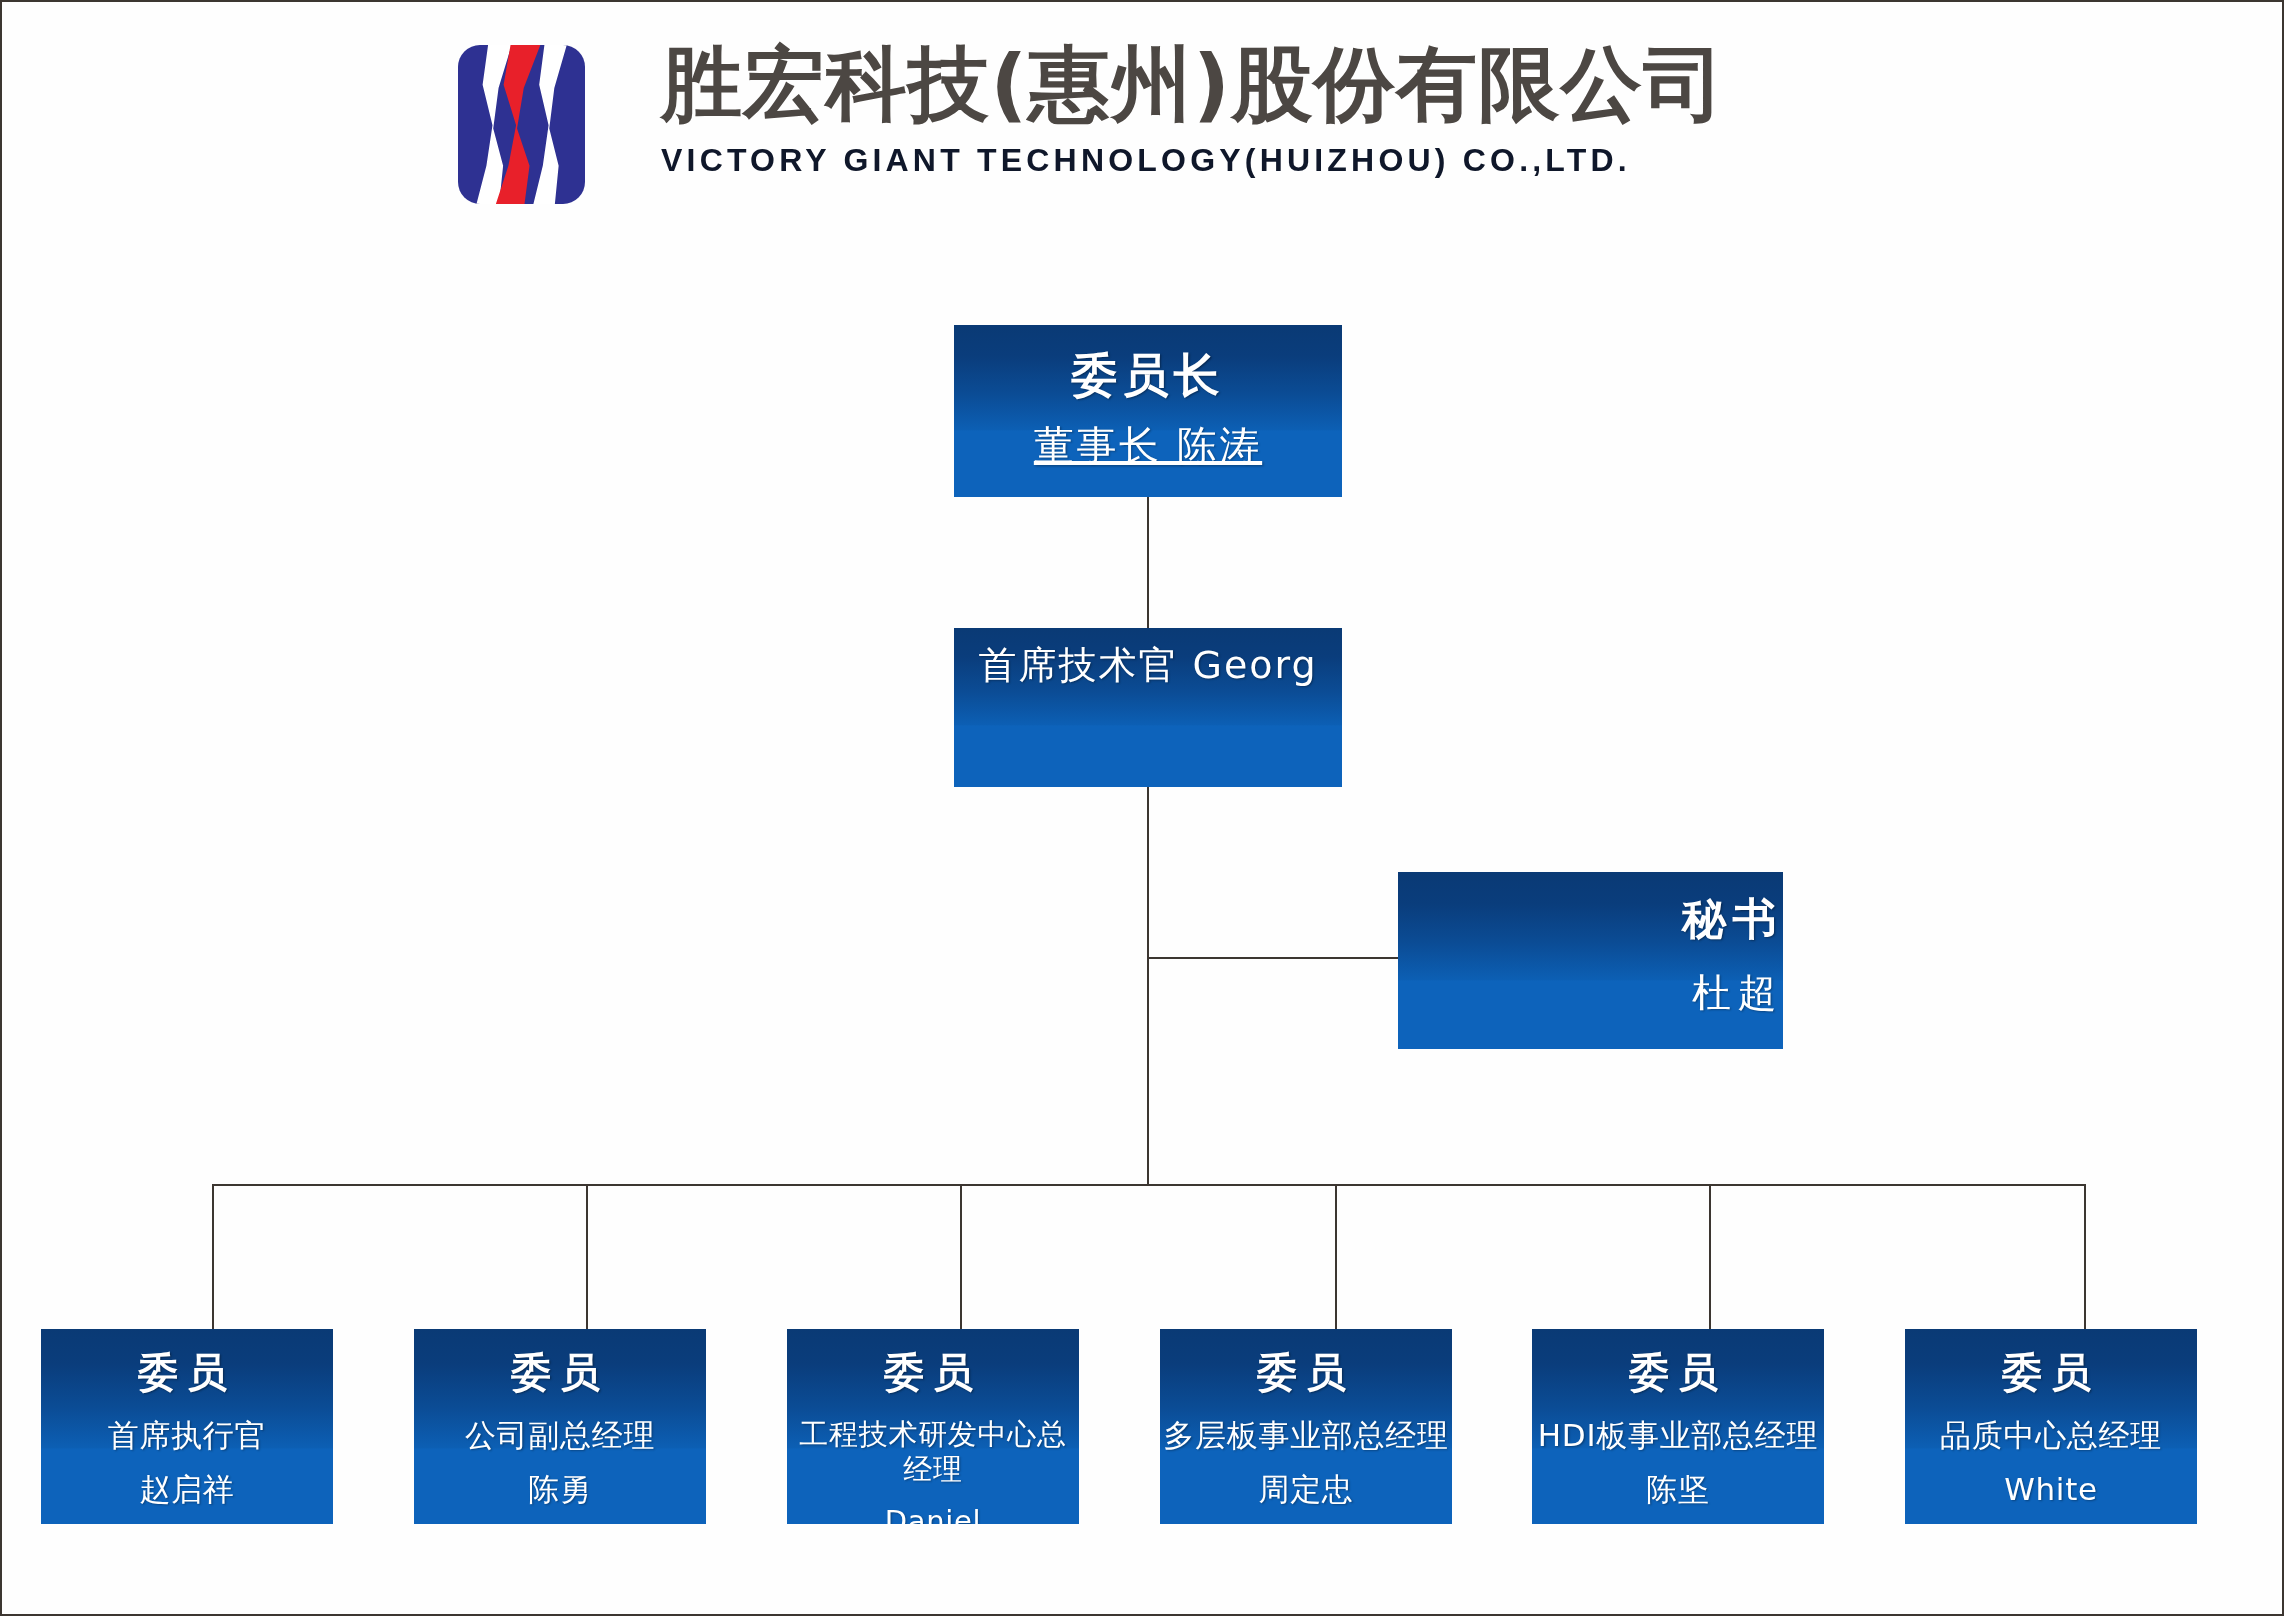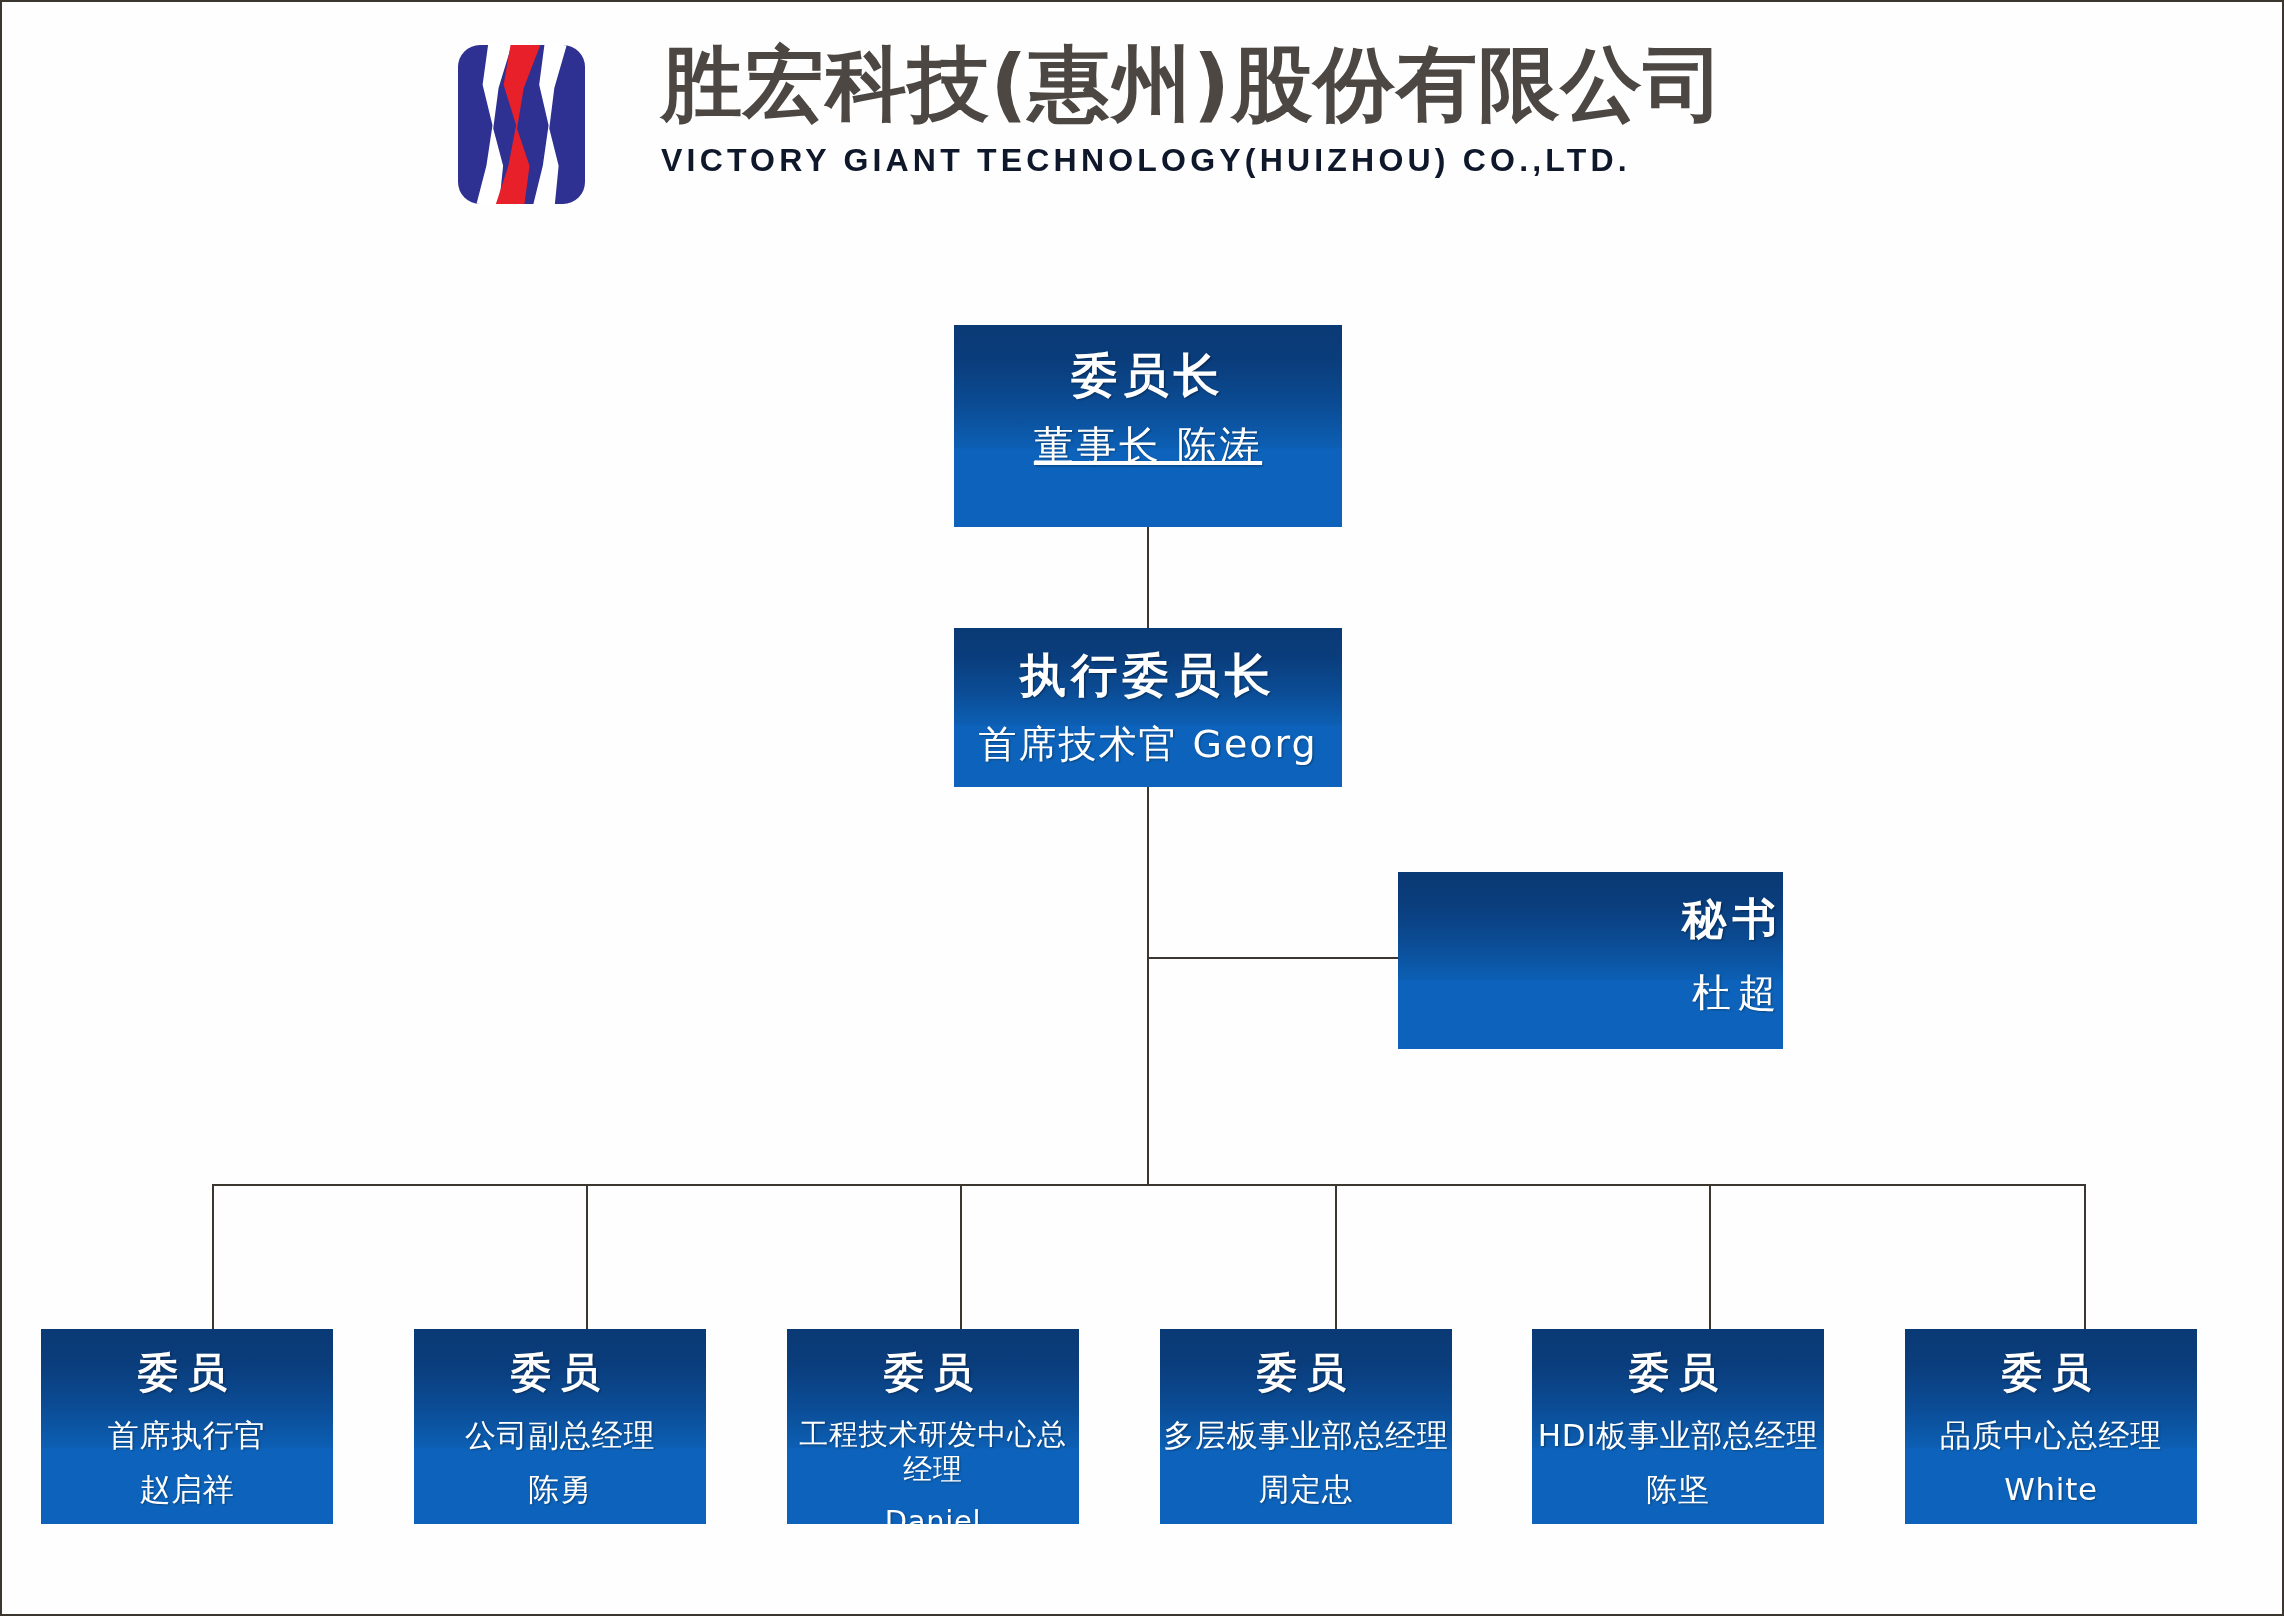--- a/index.html
+++ b/index.html
@@ -103,21 +103,21 @@
     text-shadow:1.3px 1.3px 2px rgba(0,0,0,.35);
   }
   .node .detail{
     font-family:"DejaVu Sans","Liberation Sans",sans-serif;
     letter-spacing:1.3px;
     text-shadow:1.3px 1.3px 2px rgba(0,0,0,.30);
     line-height:1.22;
   }
 
   
-  #node-chairman{left:952px;top:323px;width:388px;height:202px;}
+  #node-chairman{left:952px;top:323px;width:388px;height:172px;}
   #node-chairman .role{font-size:46px;margin-top:19.5px;}
   #node-chairman .detail{font-size:40px;margin-top:14.3px;letter-spacing:2.6px;text-decoration:underline;}
 
   #node-exec{left:952px;top:626px;width:388px;height:159px;}
   #node-exec .role{font-size:46px;margin-top:17px;}
   #node-exec .detail{font-size:38px;margin-top:14.3px;letter-spacing:2px;}
 
   #node-secretary{left:1396px;top:870px;width:385px;height:177px;align-items:flex-end;}
   #node-secretary .role{font-size:44px;margin-top:18px;letter-spacing:6.5px;}
   #node-secretary .detail{font-size:39px;margin-top:19.5px;letter-spacing:6.5px;}
@@ -172,21 +172,20 @@
   <div class="line vline" style="left:1333px;top:1182px;height:147px;"></div>
   <div class="line vline" style="left:1707px;top:1182px;height:147px;"></div>
   <div class="line vline" style="left:2082px;top:1182px;height:147px;"></div>
 
   <div class="node" id="node-chairman">
     <div class="role">委员长</div>
     <div class="detail">董事长 陈涛</div>
   </div>
 
   <div class="node" id="node-exec">
-    <div class="role">执行委员长</div>
     <div class="detail">首席技术官 Georg</div>
   </div>
 
   <div class="node" id="node-secretary">
     <div class="role">秘书</div>
     <div class="detail">杜超</div>
   </div>
 
   <div class="node node-member" id="node-m0">
     <div class="role">委员</div>

